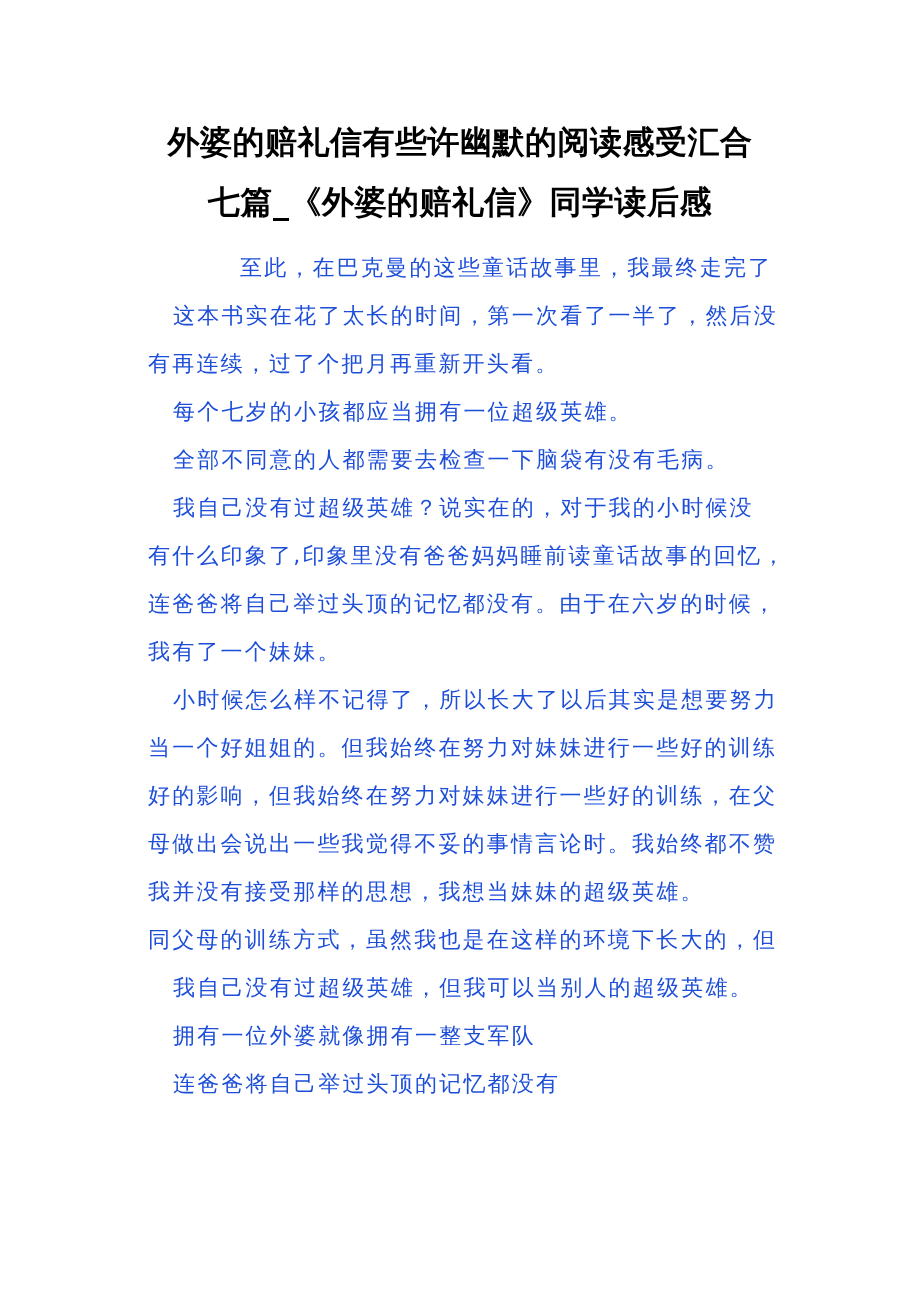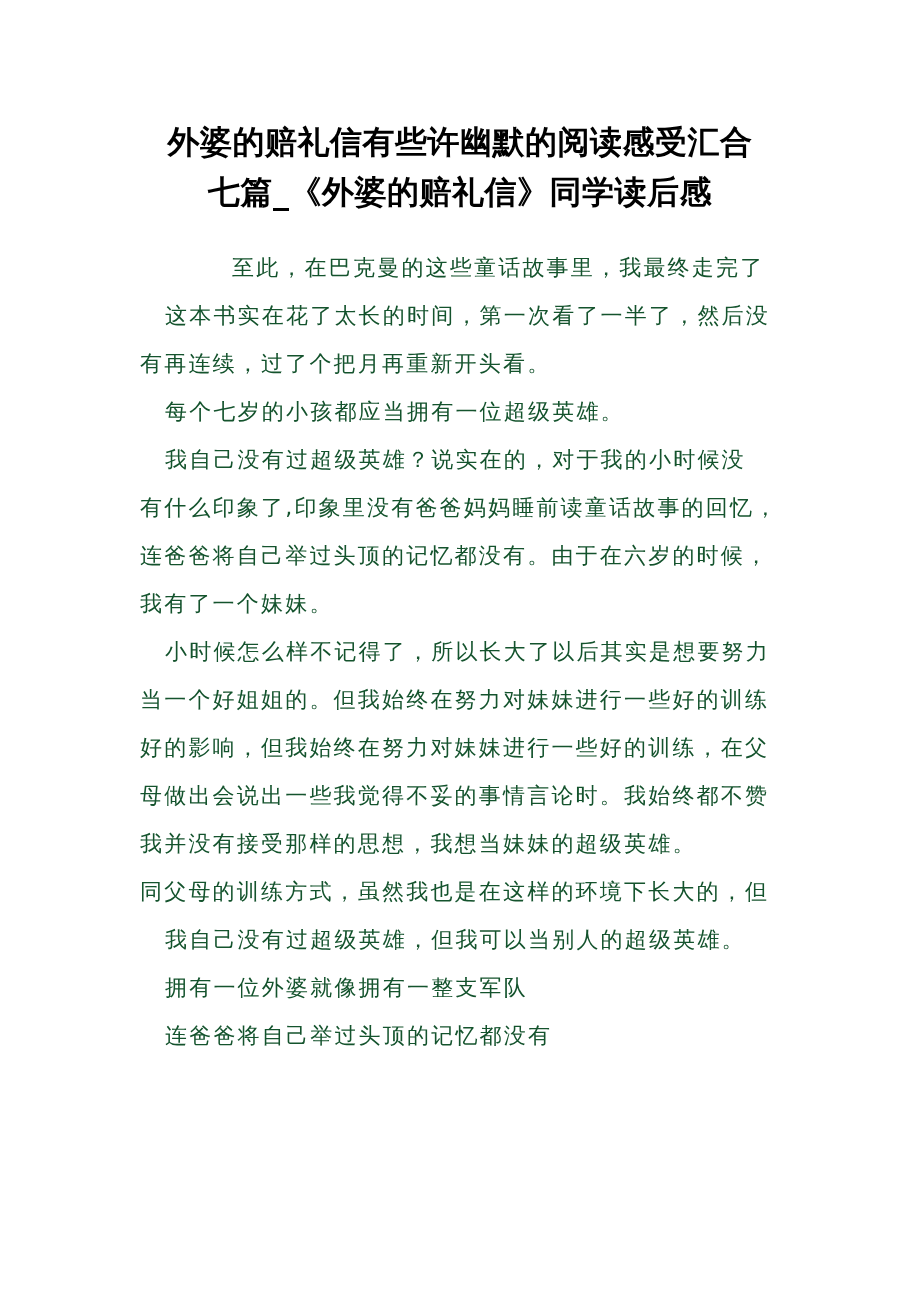--- a/index.html
+++ b/index.html
@@ -27,30 +27,30 @@
     left: 120px;
     width: 680px;
     text-align: center;
     font-weight: bold;
     font-size: 32px;
     line-height: 40px;
     letter-spacing: 0.5px;
     color: #000;
   }
   .title.l1 { top: 122px; }
-  .title.l2 { top: 172px; }
+  .title.l2 { top: 182px; }
 
   .body-text {
     position: absolute;
-    left: 140px;
+    left: 148px;
     top: 244px;
     width: 650px;
     font-size: 22px;
     line-height: 48px;
-    color: #14532d;
+    color: #1d4ed8;
     letter-spacing: 2.2px;
   }
   .line {
     display: block;
     white-space: nowrap;
     height: 48px;
   }
   .indent-big { padding-left: 92px; }
   .indent-small { padding-left: 25px; }
 </style>
@@ -59,20 +59,21 @@
 
 <div class="page">
   <div class="title l1">外婆的赔礼信有些许幽默的阅读感受汇合</div>
   <div class="title l2">七篇_《外婆的赔礼信》同学读后感</div>
 
   <div class="body-text">
     <span class="line indent-big">至此，在巴克曼的这些童话故事里，我最终走完了</span>
     <span class="line indent-small">这本书实在花了太长的时间，第一次看了一半了，然后没</span>
     <span class="line">有再连续，过了个把月再重新开头看。</span>
     <span class="line indent-small">每个七岁的小孩都应当拥有一位超级英雄。</span>
+    <span class="line indent-small">全部不同意的人都需要去检查一下脑袋有没有毛病。</span>
     <span class="line indent-small">我自己没有过超级英雄？说实在的，对于我的小时候没</span>
     <span class="line">有什么印象了,印象里没有爸爸妈妈睡前读童话故事的回忆，</span>
     <span class="line">连爸爸将自己举过头顶的记忆都没有。由于在六岁的时候，</span>
     <span class="line">我有了一个妹妹。</span>
     <span class="line indent-small">小时候怎么样不记得了，所以长大了以后其实是想要努力</span>
     <span class="line">当一个好姐姐的。但我始终在努力对妹妹进行一些好的训练</span>
     <span class="line">好的影响，但我始终在努力对妹妹进行一些好的训练，在父</span>
     <span class="line">母做出会说出一些我觉得不妥的事情言论时。我始终都不赞</span>
     <span class="line">我并没有接受那样的思想，我想当妹妹的超级英雄。</span>
     <span class="line">同父母的训练方式，虽然我也是在这样的环境下长大的，但</span>

